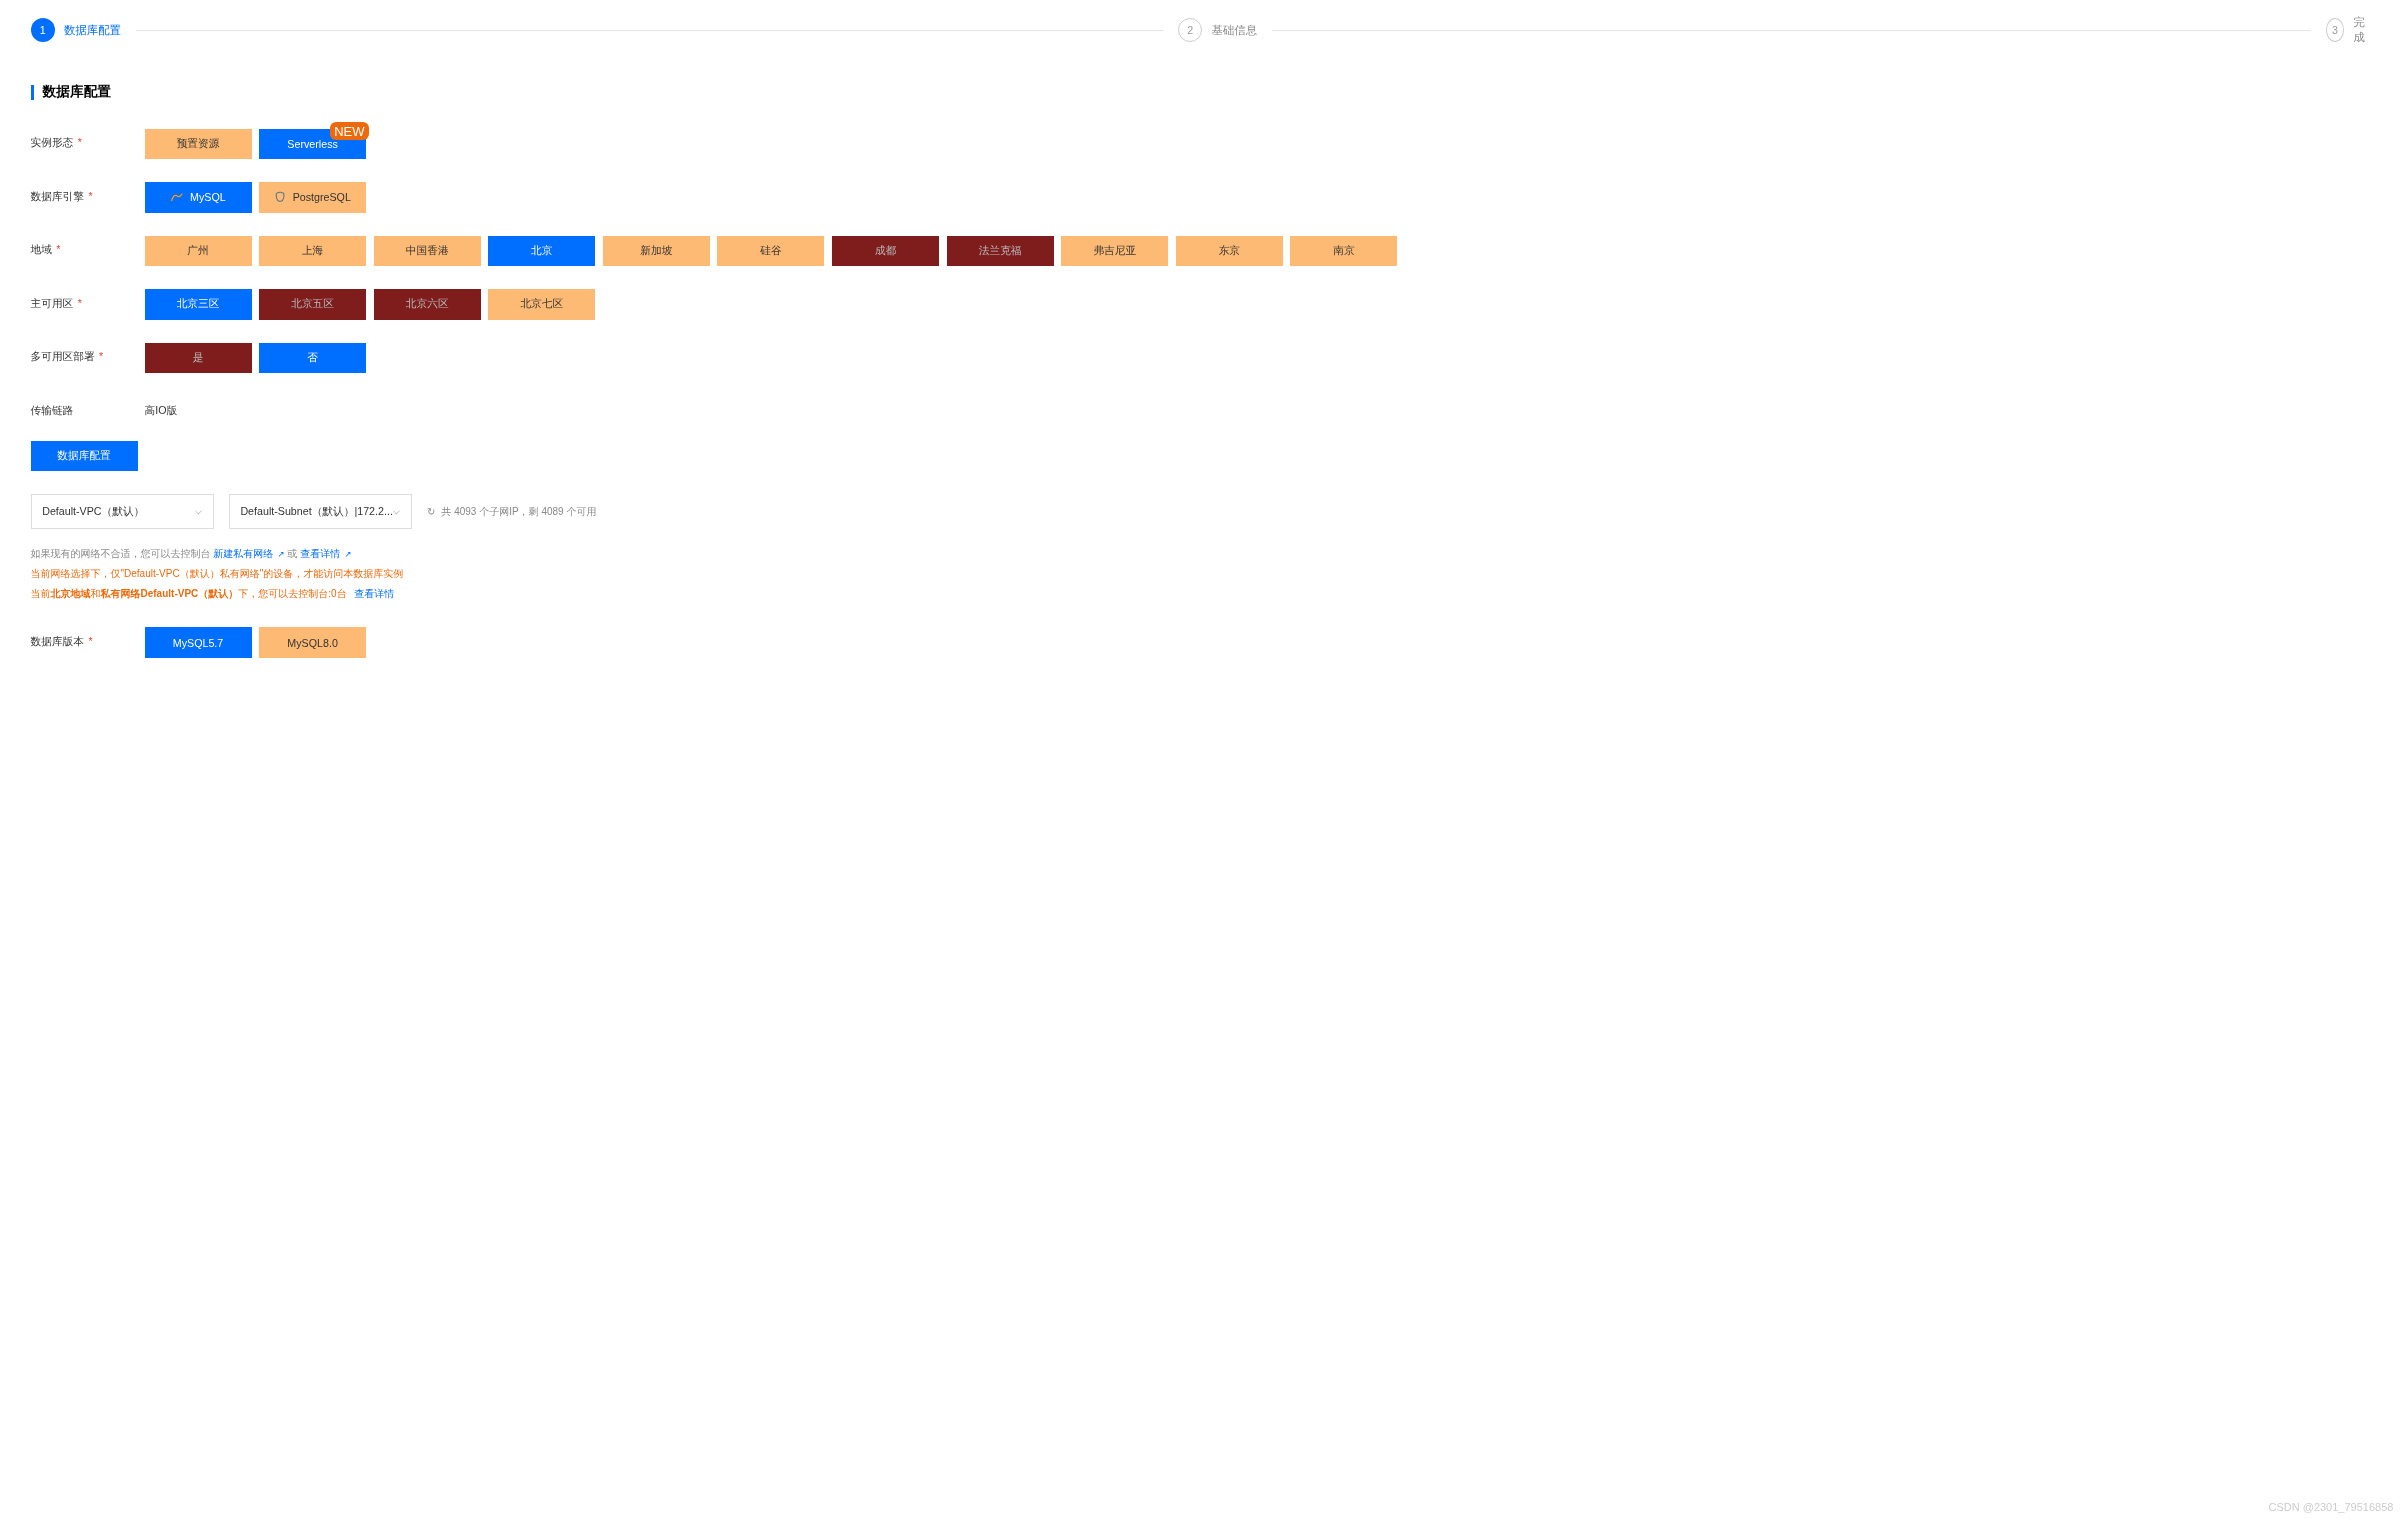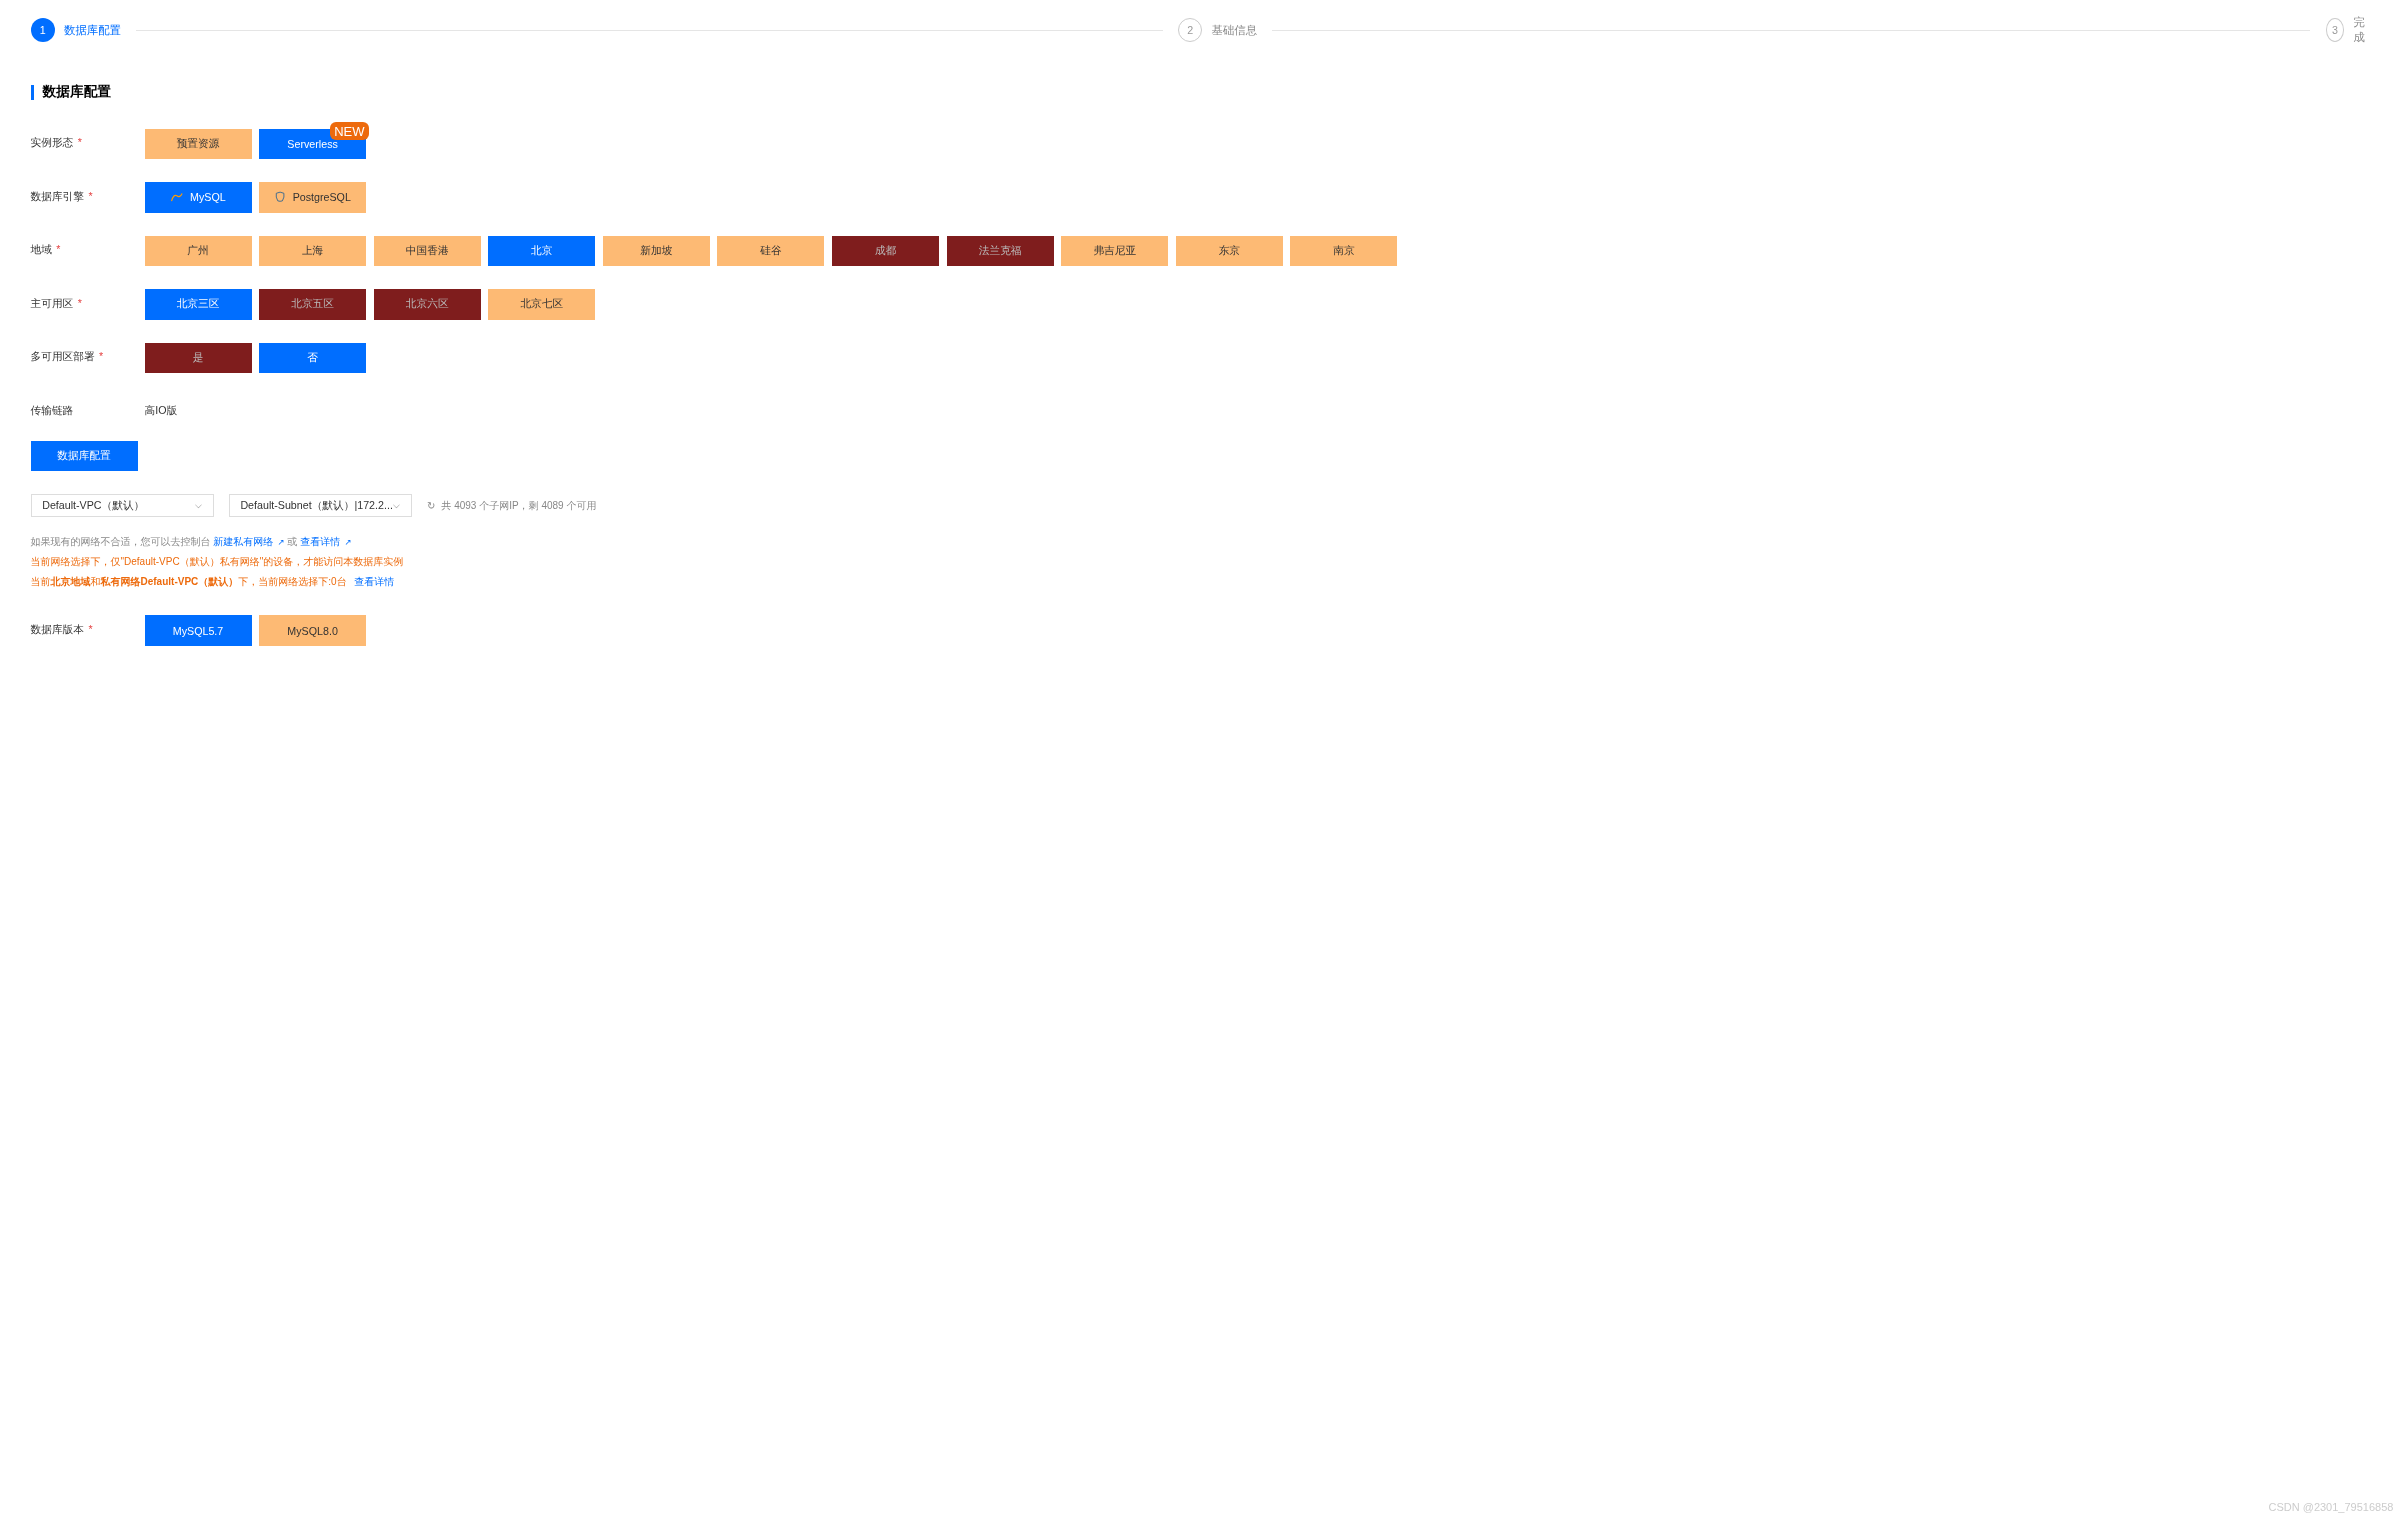--- a/index.html
+++ b/index.html
@@ -22,21 +22,21 @@
 .form-content{flex:1}
 .btn-group{display:flex;flex-wrap:wrap;gap:7.6px}
 .btn{min-width:107px;height:30.5px;display:flex;align-items:center;justify-content:center;font-size:10.7px;cursor:pointer;position:relative;border:none;padding:0 12.2px}
 .btn.default{background:#fdba74;color:#333}
 .btn.selected{background:#006eff;color:#fff}
 .btn.disabled{background:#7f1d1d;color:#bbb;cursor:not-allowed}
 .btn .badge{position:absolute;top:-6.1px;right:-3px;background:#ed6a0c;color:#fff;font-size:13px;padding:1.5px 4.6px;border-radius:6px;font-weight:500}
 .btn .icon{margin-right:6.1px;display:flex;align-items:center}
 .text-value{font-size:10.7px;color:#333;padding-top:7.6px}
 .select-row{display:flex;align-items:center;gap:15.2px}
-.select{display:flex;align-items:center;justify-content:space-between;border:0.8px solid #ddd;height:23px;padding:0 10.7px;min-width:183px;cursor:pointer;background:#fff}
+.select{display:flex;align-items:center;justify-content:space-between;border:0.8px solid #ddd;height:35px;padding:0 10.7px;min-width:183px;cursor:pointer;background:#fff}
 .select-text{color:#333;font-size:10.7px;white-space:nowrap;overflow:hidden;text-overflow:ellipsis}
 .chev{color:#999;font-size:9.1px}
 .refresh-info{display:flex;align-items:center;color:#888;font-size:10px}
 .refresh-icon{margin-right:6.1px;color:#888}
 .hint{font-size:10px;color:#888;margin-top:15.2px;line-height:2}
 .hint a{color:#006eff;text-decoration:none}
 .hint .ext-icon{font-size:8.4px;margin-left:1.5px}
 .warn{font-size:10px;color:#ed6a0c;line-height:2}
 .warn b{font-weight:600}
 .warn a{color:#006eff;text-decoration:none;margin-left:7.6px}
@@ -169,21 +169,21 @@
       <div class="refresh-info">
         <span class="refresh-icon">↻</span>
         <span>共 4093 个子网IP，剩 4089 个可用</span>
       </div>
     </div>
     <div class="hint">
       <span>如果现有的网络不合适，您可以去控制台 </span><a href="#"><span>新建私有网络</span> <span class="ext-icon">↗</span></a><span> 或 </span><a href="#"><span>查看详情</span> <span class="ext-icon">↗</span></a>
     </div>
     <div class="warn">当前网络选择下，仅"Default-VPC（默认）私有网络"的设备，才能访问本数据库实例</div>
     <div class="warn">
-      <span>当前</span><b>北京地域</b><span>和</span><b>私有网络Default-VPC（默认）</b><span>下，当前网络选择下:0台</span><a href="#">查看详情</a>
+      <span>当前</span><b>北京地域</b><span>和</span><b>私有网络Default-VPC（默认）</b><span>下，您可以去控制台:0台</span><a href="#">查看详情</a>
     </div>
   </div>
 </div>
 
 <div class="form-row">
   <div class="form-label"><span>数据库版本</span> <span class="req">*</span></div>
   <div class="form-content">
     <div class="btn-group">
       <button class="btn selected">MySQL5.7</button>
       <button class="btn default">MySQL8.0</button>

